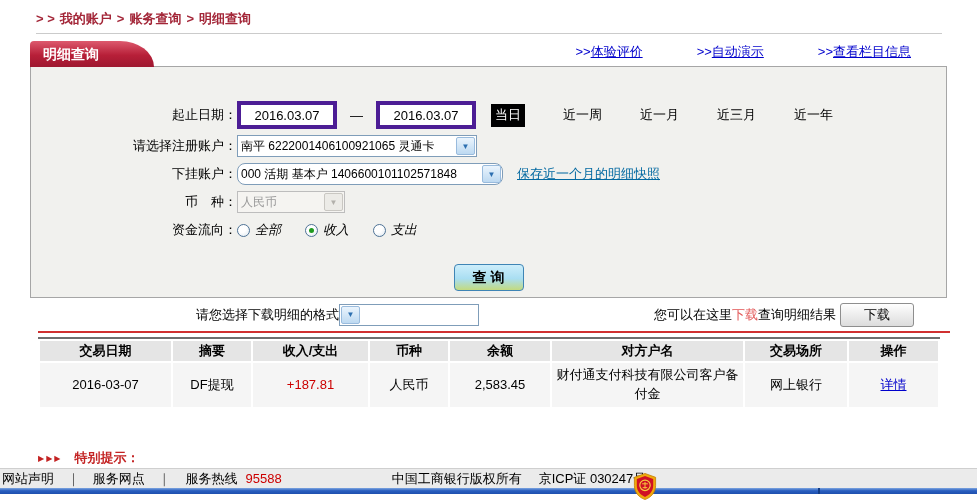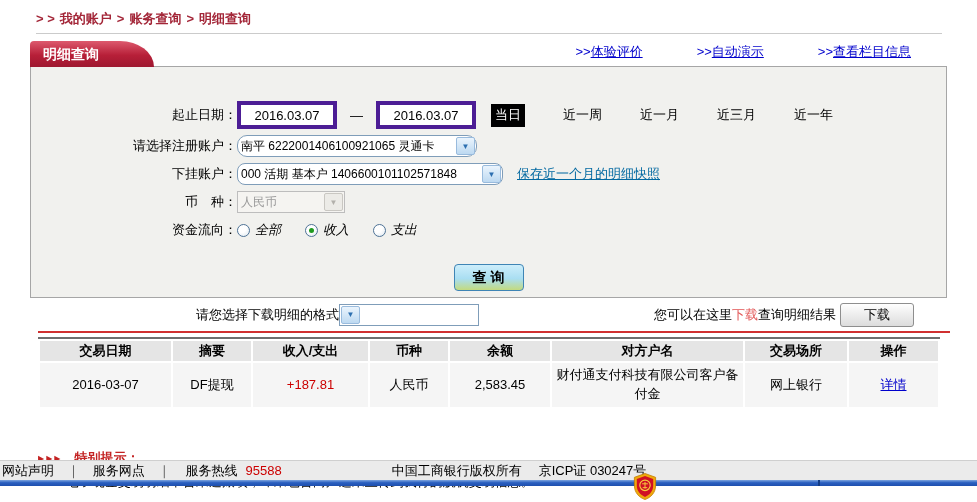--- a/index.html
+++ b/index.html
@@ -35,21 +35,21 @@
 
   .sel { display:flex; align-items:center; border:1px solid #7f9db9; background:#fff;
          height:22px; box-sizing:border-box; cursor:pointer; }
   .sel .txt { flex:1; padding:0 3px; font-size:12px; white-space:nowrap; overflow:hidden; }
   .sel .arw { width:17px; align-self:stretch; margin:1px; flex-shrink:0;
               background:linear-gradient(180deg,#eaf4fd,#bdd9f1); border:1px solid #99bbdd;
               border-radius:2px; display:flex; align-items:center; justify-content:center;
               color:#2c6fb0; font-size:8px; }
   .sel.disabled { border-color:#bdbdbd; background:#f5f4f1; color:#9a9a9a; cursor:default; }
   .sel.disabled .arw { background:#ecebe7; border-color:#c9c7c2; color:#b2b0ab; }
-  .w-account { width:240px;border-radius:10px; } .w-sub { width:266px;border-radius:8px; } .w-cur { width:108px; } .w-fmt { width:140px; }
+  .w-account { width:240px; } .w-sub { width:266px;border-radius:8px; } .w-cur { width:108px; } .w-fmt { width:140px; }
   .snap { margin-left:14px; color:#0369a1; text-decoration:underline; cursor:pointer; }
 
   .radio { display:flex; align-items:center; margin-right:24px; cursor:pointer;font-style:italic; }
   .rc { width:13px; height:13px; box-sizing:border-box; border:1px solid #4f7396; border-radius:50%;
         background:radial-gradient(circle at 35% 30%, #ffffff 40%, #dce6ee); margin-right:5px; position:relative; }
   .rc.on::after { content:""; position:absolute; left:3px; top:3px; width:5px; height:5px;
                   border-radius:50%; background:#1f9a1f; }
 
   .btnrow { display:flex; justify-content:center; margin-top:23px; }
   .qbtn { width:70px; height:27px; border:1px solid #3f85b5; border-radius:4px; color:#000;
@@ -74,21 +74,21 @@
   .amt { color:#cc0000; }
   .detail { color:#0000cc; text-decoration:underline; cursor:pointer; }
 
   
   .notice { margin:40px 0 0 38px; }
   .narrows { color:#c32222; font-size:8px; letter-spacing:2px; margin-right:12px; vertical-align:1px; }
   .ntitle { color:#c32222; font-weight:bold; }
   .nitem { margin:6px 0 0 17px; }
 
   
-  .footer { position:absolute; left:0; bottom:16px; width:977px; }
+  .footer { position:absolute; left:0; bottom:8px; width:977px; }
   .fbar { height:20px; background:#ebebeb; border-top:1px solid #cfcfcf;
           display:flex; align-items:center; padding-left:2px; box-sizing:border-box; }
   .flink { cursor:pointer; }
   .fsep { margin:0 13px; color:#444; }
   .fhot { margin-left:2px; }
   .fred { color:#cc0000; margin-left:8px; }
   .fcopy { margin-left:110px; }
   .ficp { margin-left:17px; }
   .fblue { height:6px; background:linear-gradient(180deg,#7ea6e0 0%,#2a5fc0 45%,#1e4fae 100%); position:relative; }
   .fblue::after { content:""; position:absolute; left:818px; top:0; width:2px; height:6px; background:#123c86; }

